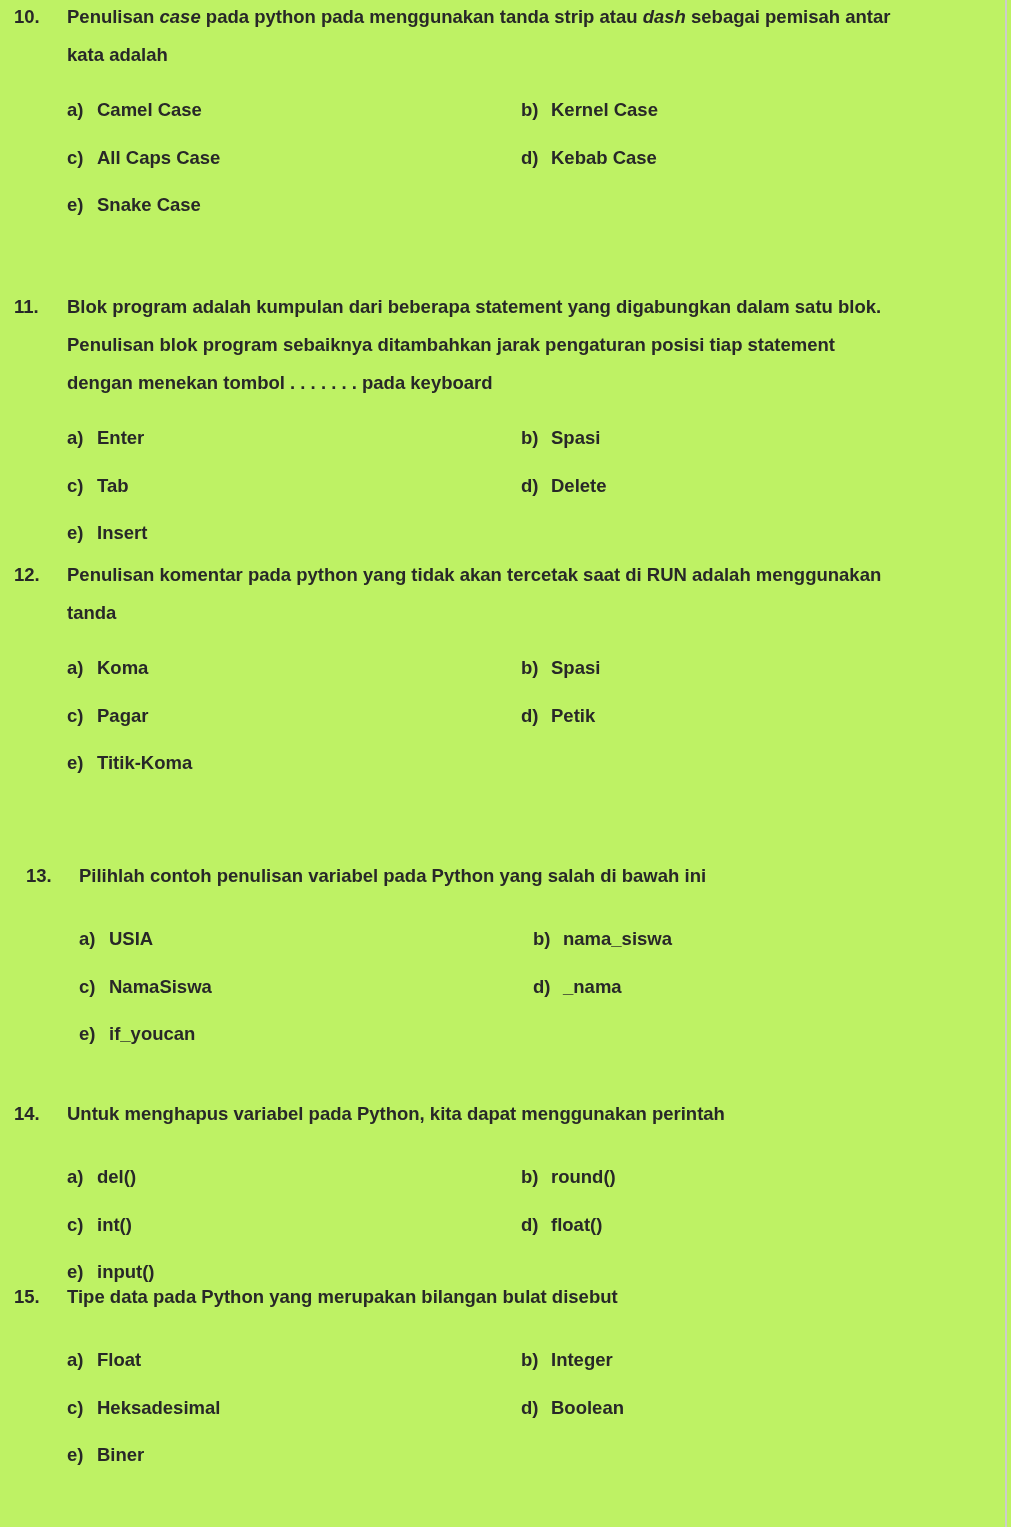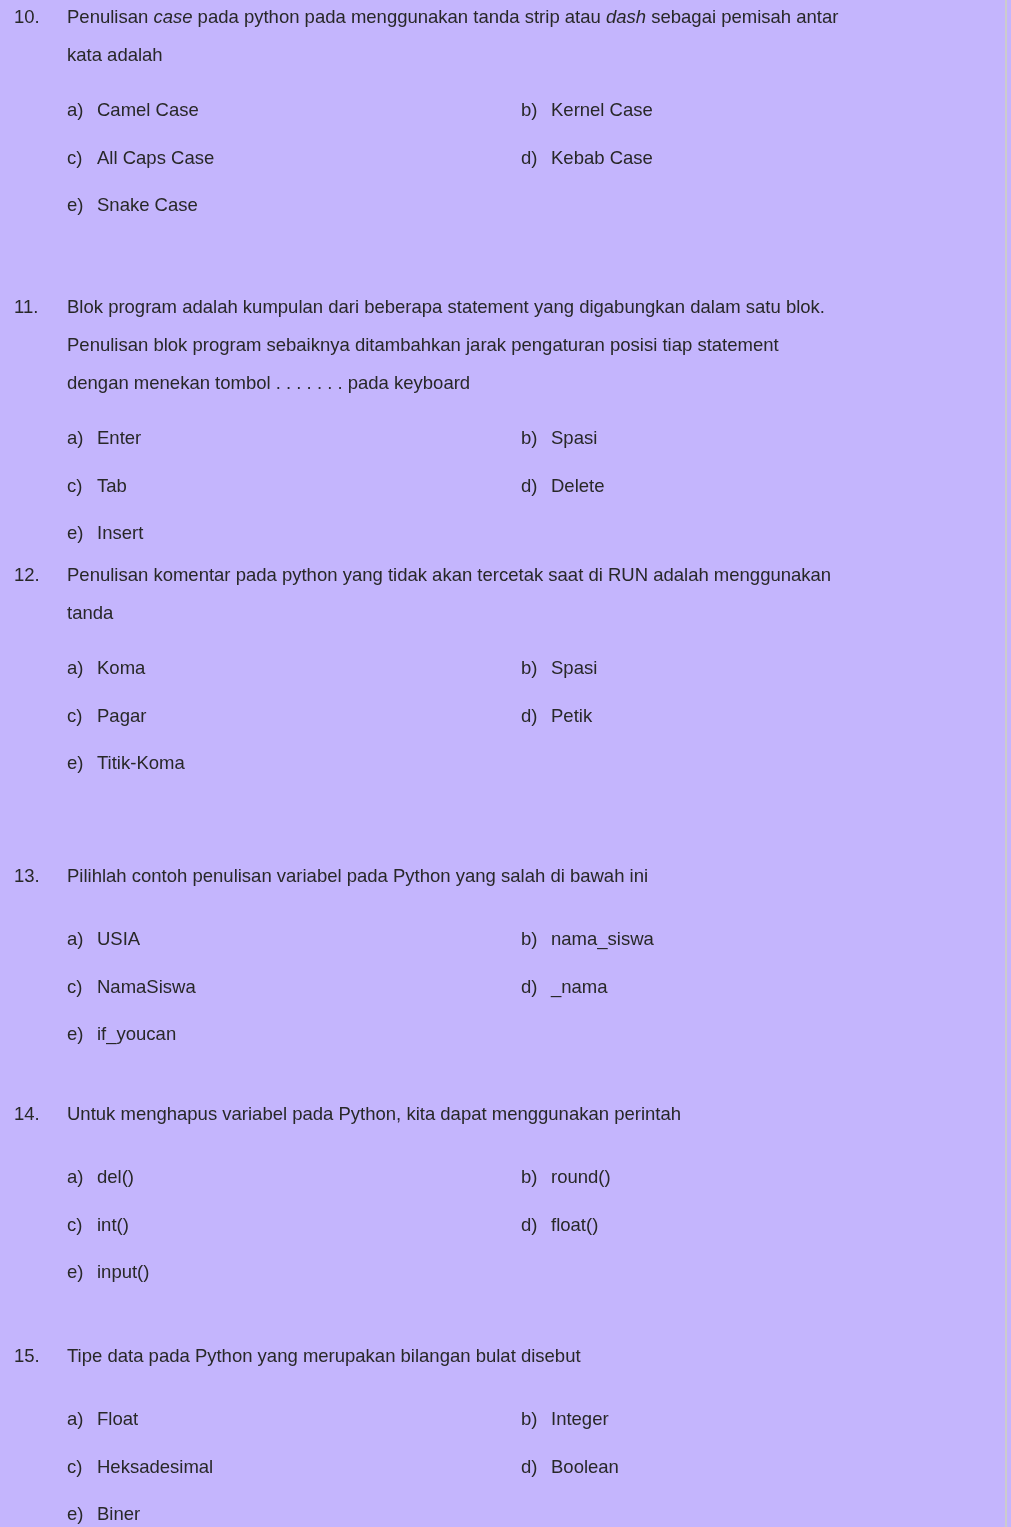--- a/index.html
+++ b/index.html
@@ -11,43 +11,44 @@
     width: 1011px;
     height: 1527px;
     overflow: hidden;
     font-family: "Liberation Sans", sans-serif;
     color: #282828;
   }
   #page {
     position: relative;
     width: 1011px;
     height: 1527px;
-    background: #c4b5fd;
+    background: #bef264;
     overflow: hidden;
+    font-weight: bold;
   }
   .right-edge {
     position: absolute;
     top: 0;
     left: 1005px;
     width: 2px;
     height: 100%;
     background: #cccccc;
   }
   .q {
     position: absolute;
     left: 14px;
     width: 985px;
     font-size: 18.5px;
   }
   .q-pos-0 { top: -2px; }
   .q-pos-1 { top: 288px; }
   .q-pos-2 { top: 556px; }
-  .q-pos-3 { top: 857px; }
+  .q-pos-3 { top: 857px; margin-left: 12px; }
   .q-pos-4 { top: 1095px; }
-  .q-pos-5 { top: 1337px; }
+  .q-pos-5 { top: 1278px; }
   .q-head { display: flex; }
   .q-num {
     width: 53px;
     flex-shrink: 0;
     line-height: 38px;
   }
   .q-text {
     line-height: 38px;
     white-space: nowrap;
   }

